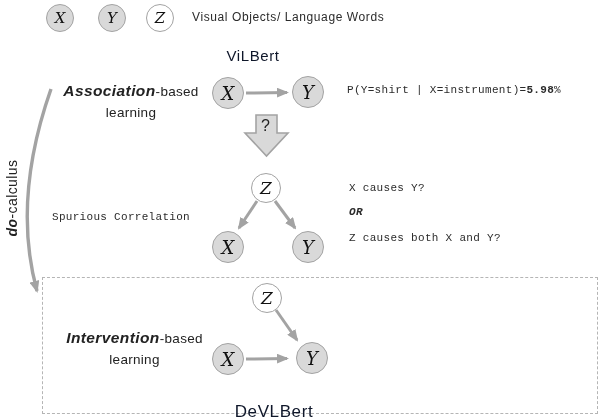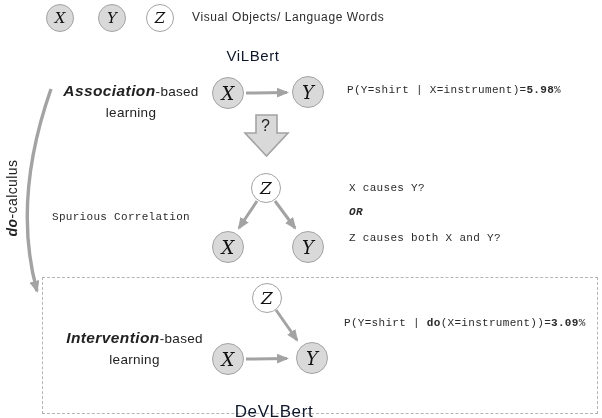--- a/index.html
+++ b/index.html
@@ -122,23 +122,20 @@
   <div class="node mid white" style="left:252px;top:283px;">
     <span>Z</span>
   </div>
   <div class="node big" style="left:212px;top:343px;">
     <span>X</span>
   </div>
   <div class="node big" style="left:296px;top:342px;">
     <span>Y</span>
   </div>
 
-  <div class="txt t13" style="left:344px;top:317px;">
-    <span>P(Y=shirt | </span><b>do</b><span>(X=instrument))=</span><b>3.09</b><span>%</span>
-  </div>
 
   <div class="txt model-title" style="left:218px;top:383px;width:112px;font-size:17px;margin-top:19px;">DeVLBert</div>
 
   <div class="side-rot">
     <span class="emph">do</span><span>-calculus</span>
   </div>
 
 </div>
 
 </body></html>

